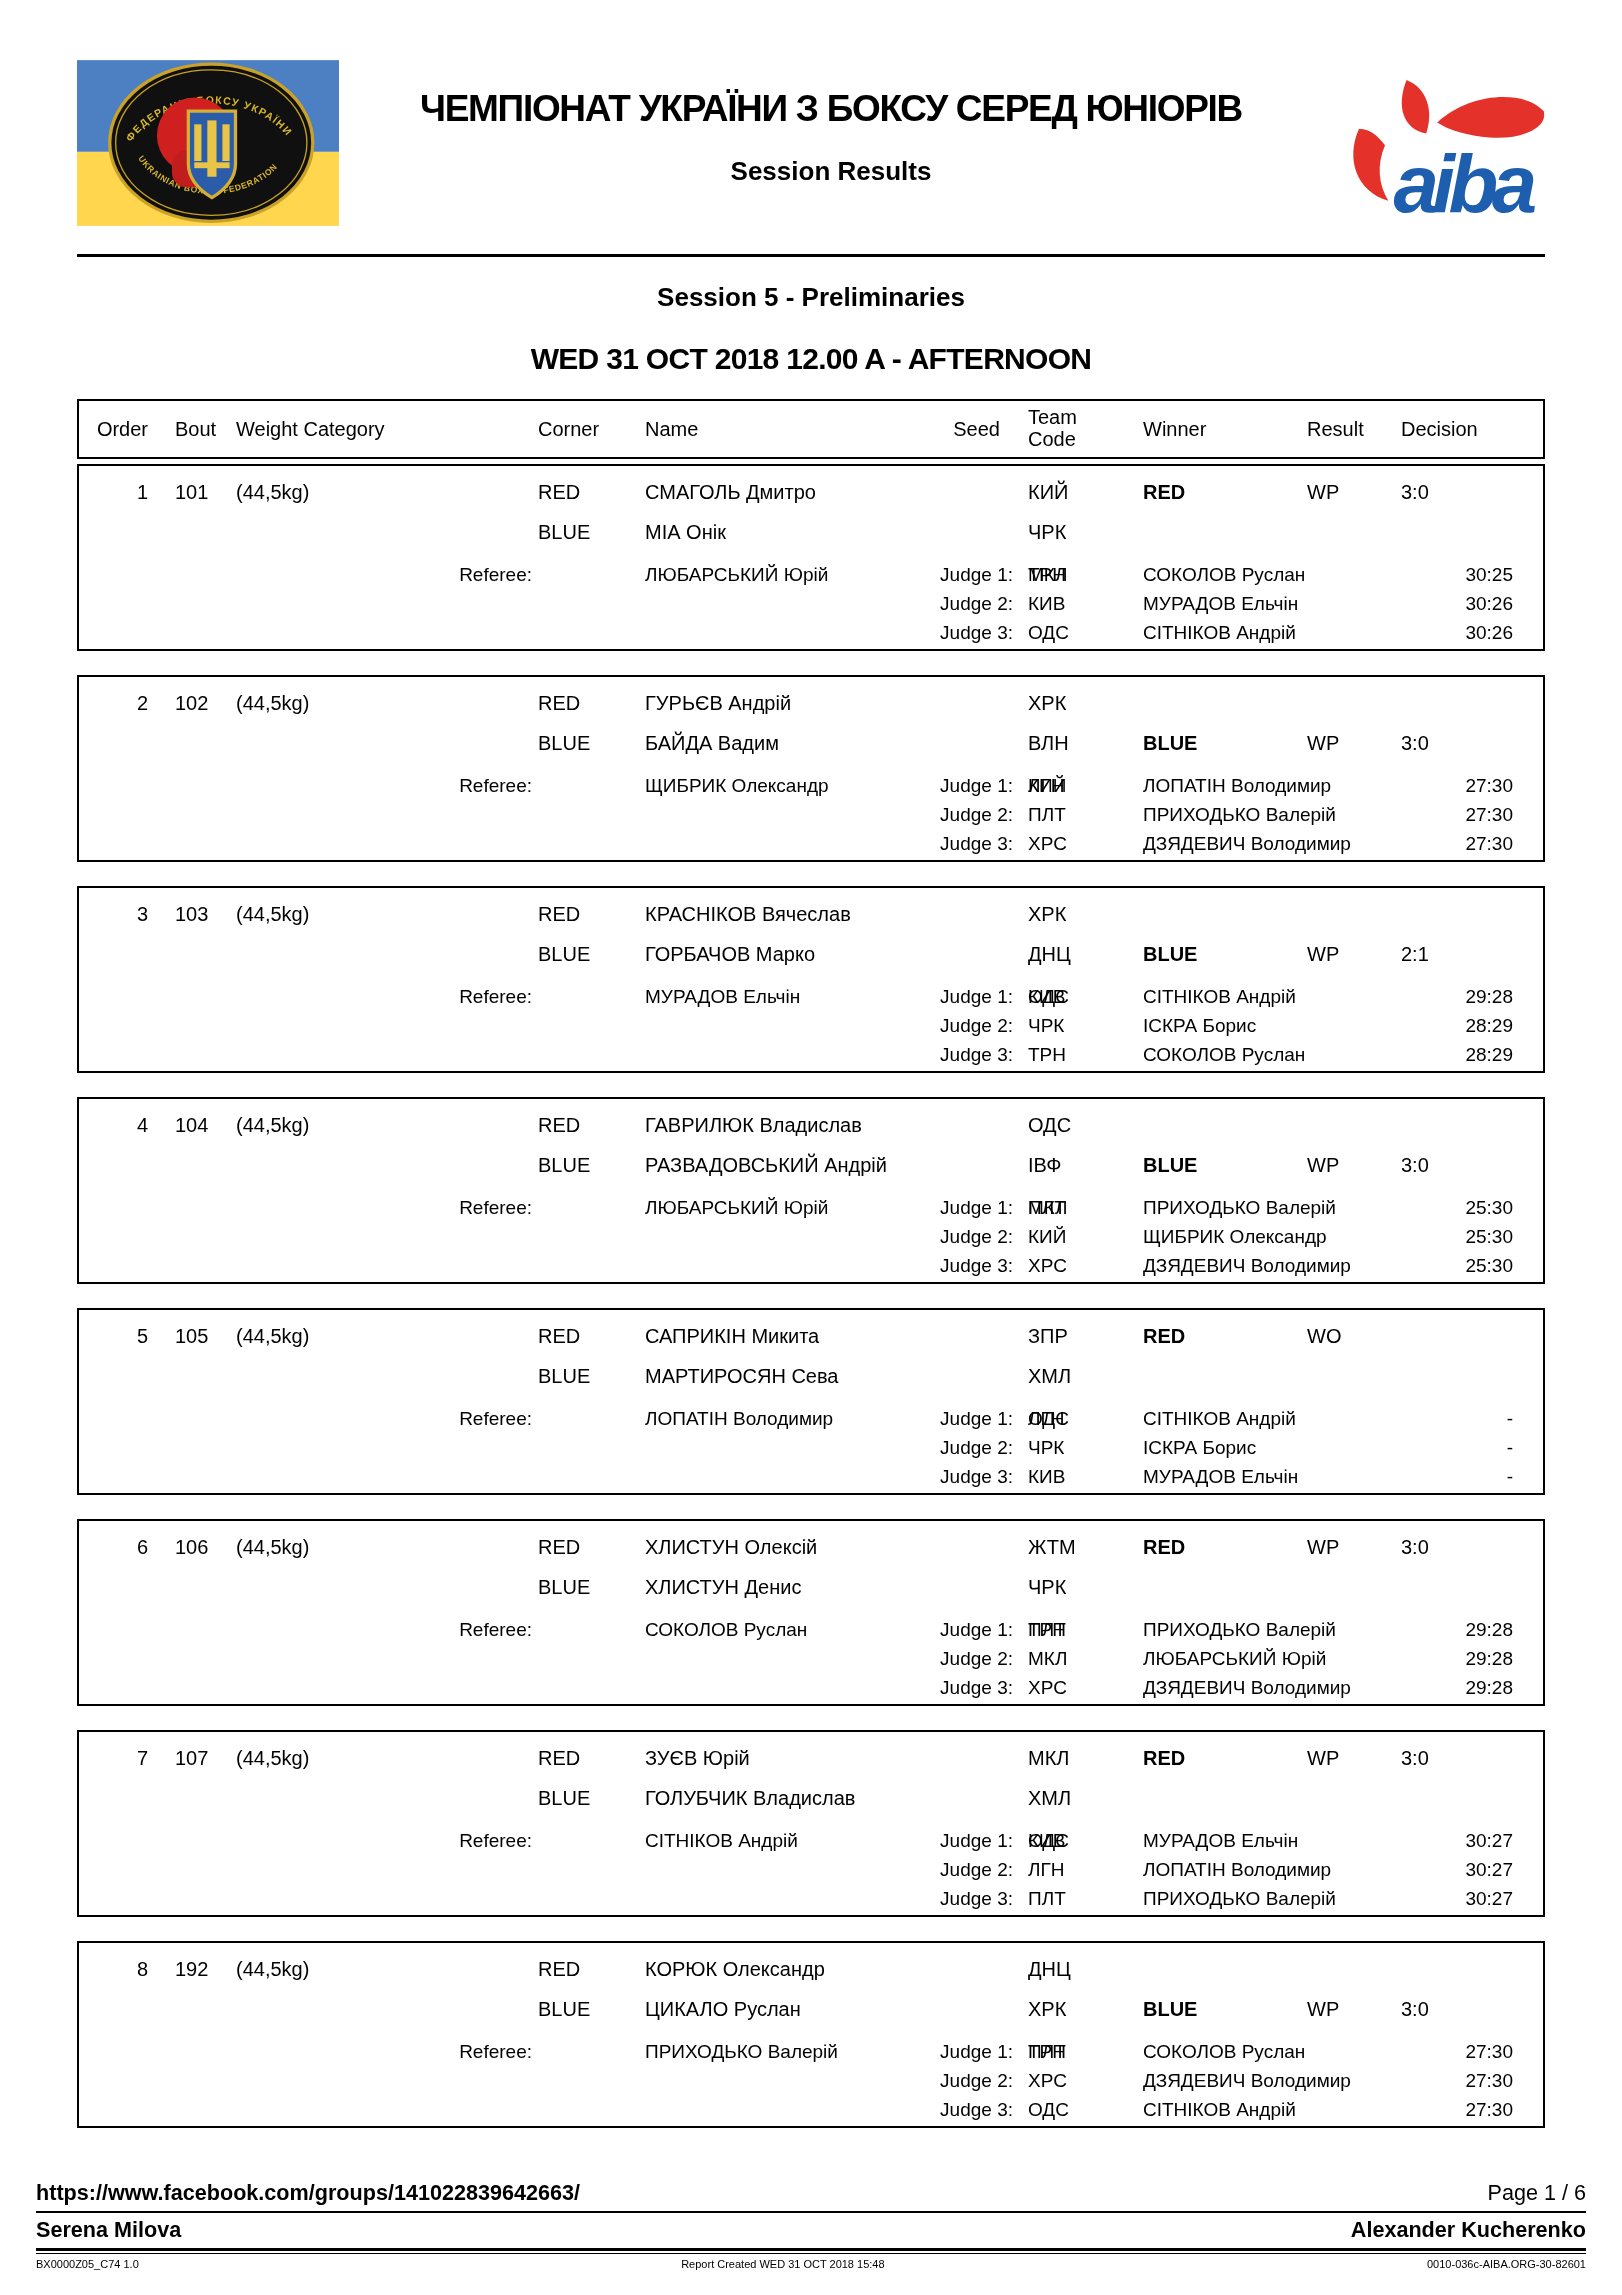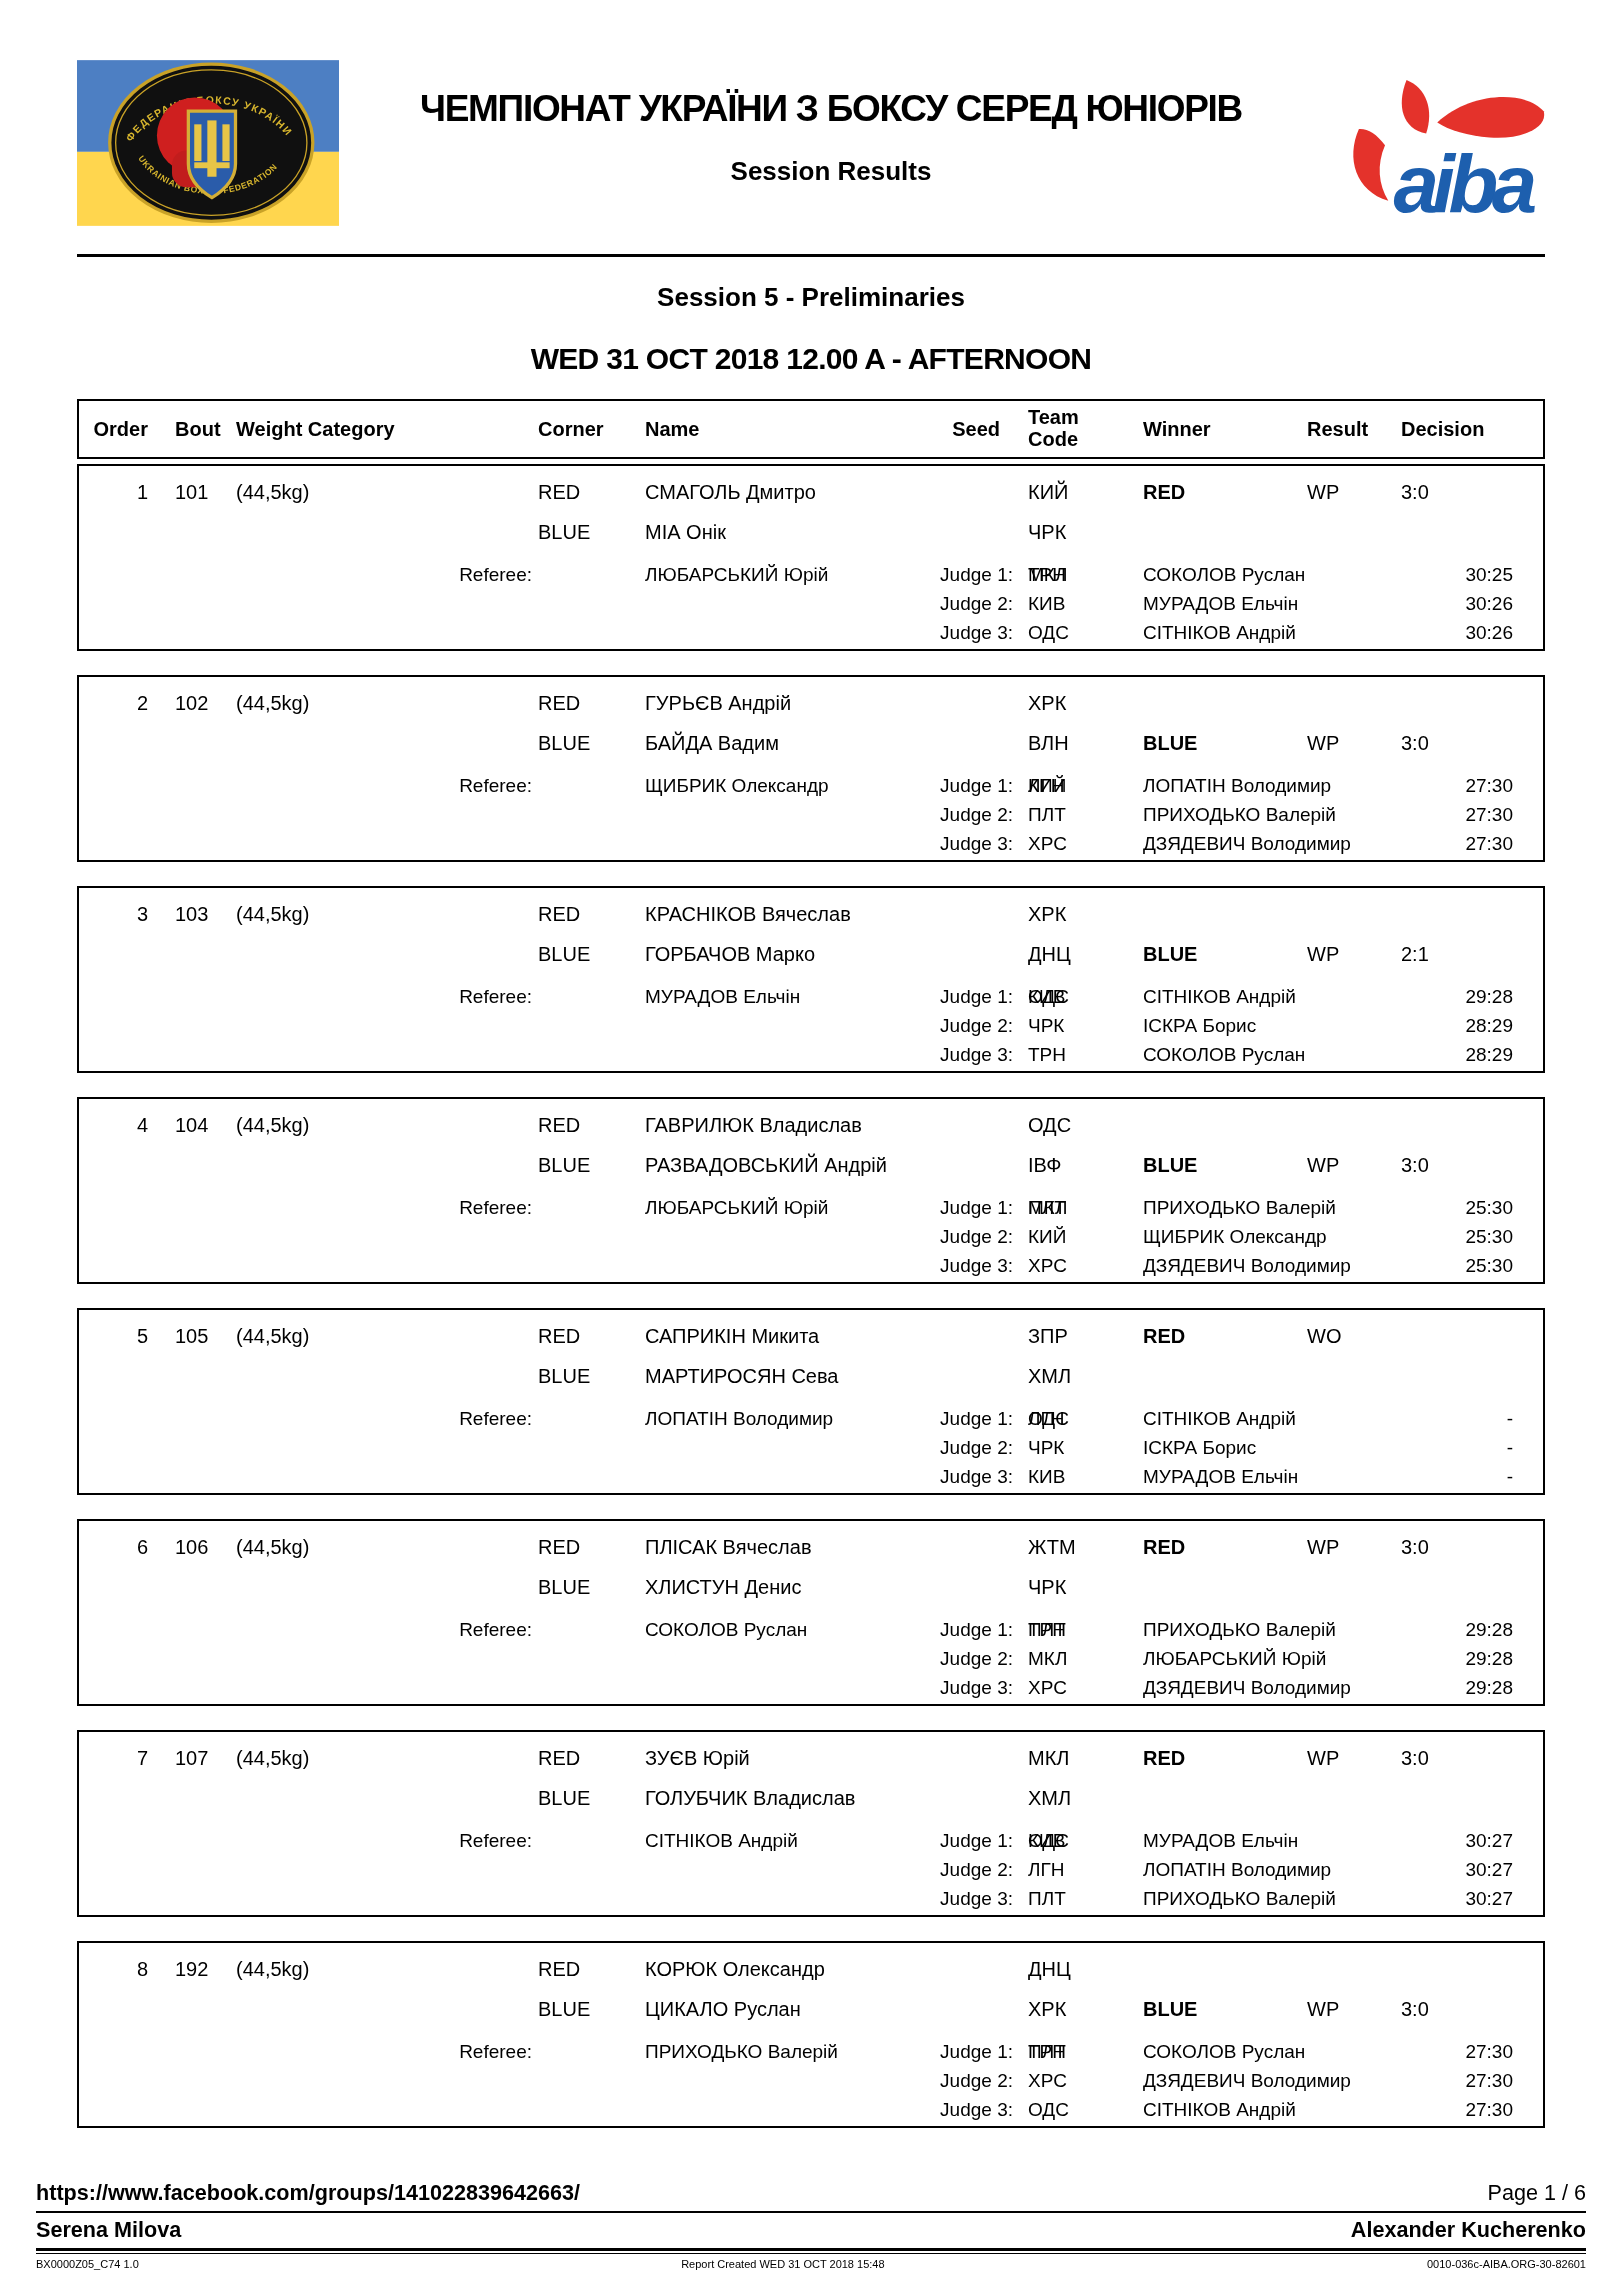--- a/index.html
+++ b/index.html
@@ -18,21 +18,21 @@
   .title{font-size:37px;font-weight:bold;margin:27.5px 0 0;letter-spacing:-1.3px;}
   .subtitle{font-size:26px;font-weight:bold;margin-top:26px;}
   .aiba-wrap{width:222px;height:166px;flex:0 0 auto;}
   .header-rule{border-top:3.3px solid #000;margin-top:27.5px;}
 
   .session-line{text-align:center;font-size:26px;font-weight:bold;margin-top:25px;}
   .date-line{text-align:center;font-size:30px;font-weight:bold;margin-top:29px;letter-spacing:-0.7px;}
 
   
   .thead-box{position:relative;height:60px;border:2.6px solid #000;margin-top:23.6px;
-             box-sizing:border-box;font-weight:bold;font-size:20px;}
+             box-sizing:border-box;font-weight:normal;font-size:20px;}
   .thead-box .hc{position:absolute;top:50%;transform:translateY(-50%);white-space:nowrap;}
   .h-order{left:0;width:69px;text-align:right;}
   .h-bout{left:96px;}
   .h-weight{left:157px;}
   .h-corner{left:459px;}
   .h-name{left:566px;}
   .h-seed{left:849px;width:72px;text-align:right;}
   .h-team{left:949px;width:69px;white-space:normal !important;line-height:1.08;}
   .h-winner{left:1064px;}
   .h-result{left:1228px;}
@@ -298,21 +298,21 @@
     <span class="c t-jteam row-j3 sm">КИВ</span>
     <span class="c t-jname row-j3 sm">МУРАДОВ Ельчін</span>
     <span class="c t-score row-j3 sm">-</span>
   </div>
 
   <div class="bout-box">
     <span class="c t-order row-red">6</span>
     <span class="c t-bout row-red">106</span>
     <span class="c t-weight row-red">(44,5kg)</span>
     <span class="c t-corner row-red">RED</span>
-    <span class="c t-name row-red">ПЛІСАК Вячеслав</span>
+    <span class="c t-name row-red">ХЛИСТУН Олексій</span>
     <span class="c t-team row-red">ЖТМ</span>
     <span class="c t-winner row-red">RED</span>
     <span class="c t-result row-red">WP</span>
     <span class="c t-decision row-red">3:0</span>
     <span class="c t-corner row-blue">BLUE</span>
     <span class="c t-name row-blue">ХЛИСТУН Денис</span>
     <span class="c t-team row-blue">ЧРК</span>
     <span class="c t-winner row-blue"></span>
     <span class="c t-result row-blue"></span>
     <span class="c t-decision row-blue"></span>

